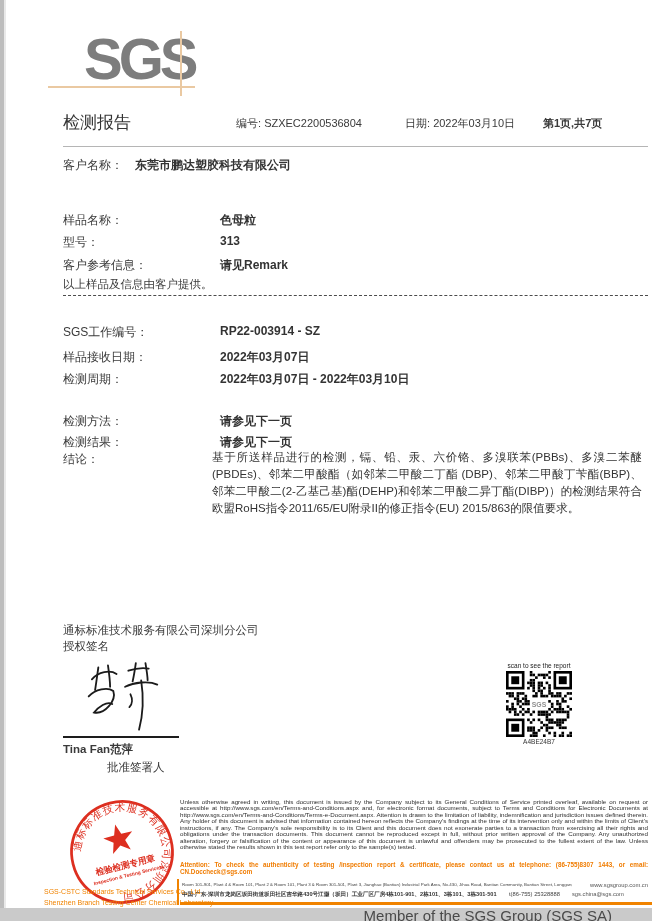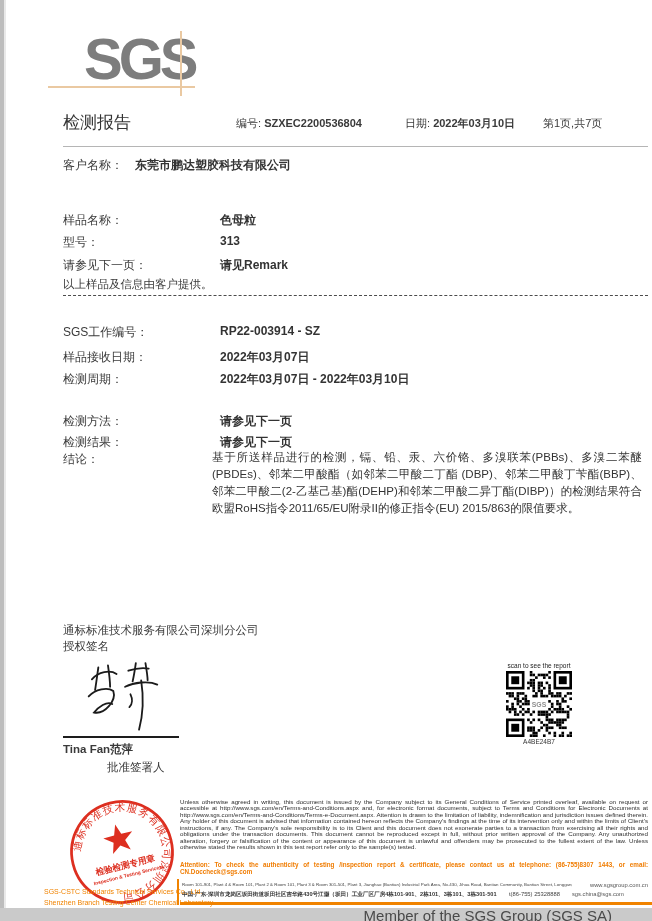--- a/index.html
+++ b/index.html
@@ -13,21 +13,21 @@
 
   
   .logo{position:absolute;left:84px;top:30px;width:120px;height:62px;
     font-weight:700;font-size:58px;line-height:58px;letter-spacing:-4px;color:#7d7d7d;}
   .logo-hline{position:absolute;left:48px;top:86px;width:147px;height:2px;background:#eac9a2;}
   .logo-vline{position:absolute;left:180px;top:31px;width:2px;height:65px;background:#eac9a2;}
 
   
   .doc-title{position:absolute;left:63px;top:111px;font-size:17px;font-weight:400;color:#333;}
   .hmeta{position:absolute;top:116px;font-size:11px;color:#3a3a3a;white-space:nowrap;}
-  .hmeta b{font-weight:700;margin-top:44px;}
+  .hmeta b{font-weight:400;margin-top:44px;}
   .title-rule{position:absolute;left:63px;top:146px;width:585px;height:1px;background:#b5b5b5;}
 
   
   .row{position:absolute;left:0;width:652px;height:18px;font-size:12px;}
   .lbl{position:absolute;left:63px;white-space:nowrap;color:#3a3a3a;}
   .val{position:absolute;white-space:nowrap;font-weight:600;color:#333;}
   .vc{left:135px;} .v2{left:220px;}
   .note{position:absolute;left:63px;top:277px;font-size:11.5px;}
   .dashed{position:absolute;left:63px;top:295px;width:585px;border-top:1px dashed #4c4c4c;}
 
@@ -79,38 +79,38 @@
 
   <div class="doc-title">检测报告</div>
   <div class="hmeta" style="left:236px;">
     <span>编号:</span>
     <b>SZXEC2200536804</b>
   </div>
   <div class="hmeta" style="left:405px;">
     <span>日期:</span>
     <b>2022年03月10日</b>
   </div>
-  <div class="hmeta" style="left:543px;font-weight:400;">第1页,共7页</div>
+  <div class="hmeta" style="left:543px;font-weight:700;">第1页,共7页</div>
   <div class="title-rule"></div>
 
   <div class="row" style="top:157px">
     <span class="lbl">客户名称：</span>
     <span class="val vc">东莞市鹏达塑胶科技有限公司</span>
   </div>
 
   <div class="row" style="top:212px">
     <span class="lbl">样品名称：</span>
     <span class="val v2">色母粒</span>
   </div>
   <div class="row" style="top:234px">
     <span class="lbl">型号：</span>
     <span class="val v2">313</span>
   </div>
   <div class="row" style="top:257px">
-    <span class="lbl">请参见下一页：</span>
+    <span class="lbl">客户参考信息：</span>
     <span class="val v2">请见Remark</span>
   </div>
   <div class="note">以上样品及信息由客户提供。</div>
   <div class="dashed"></div>
 
   <div class="row" style="top:324px">
     <span class="lbl">SGS工作编号：</span>
     <span class="val v2">RP22-003914 - SZ</span>
   </div>
   <div class="row" style="top:349px">

